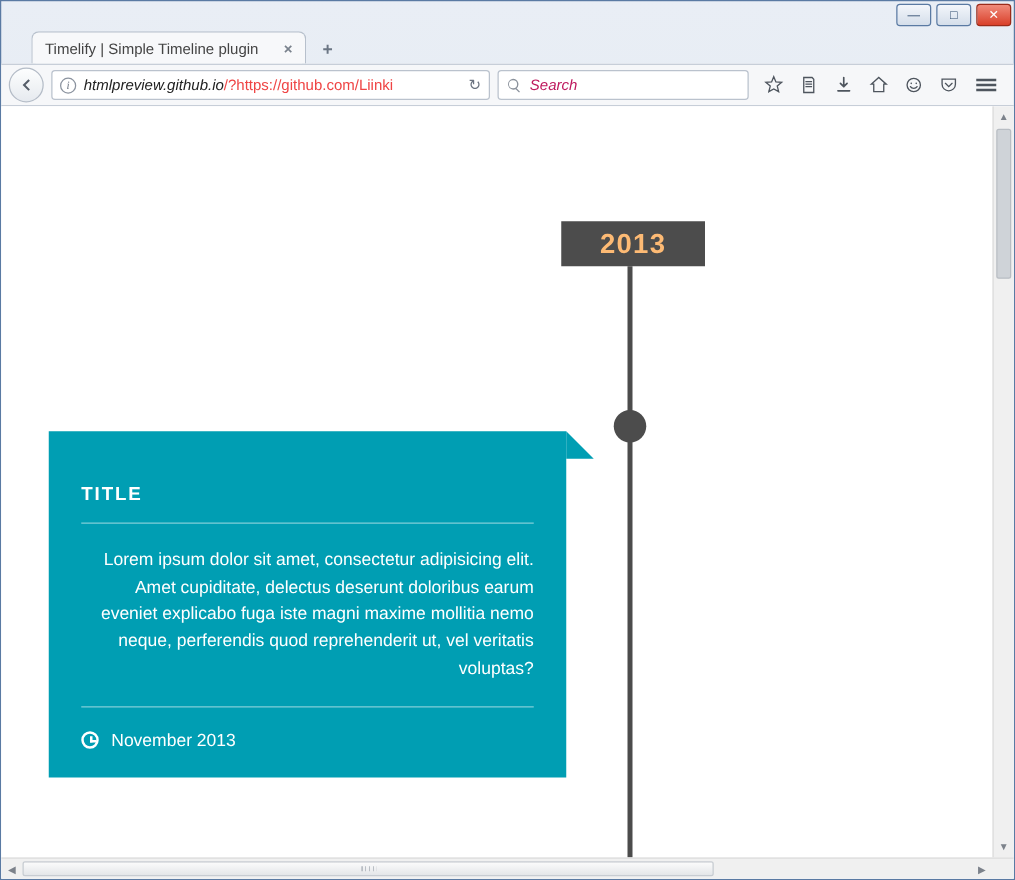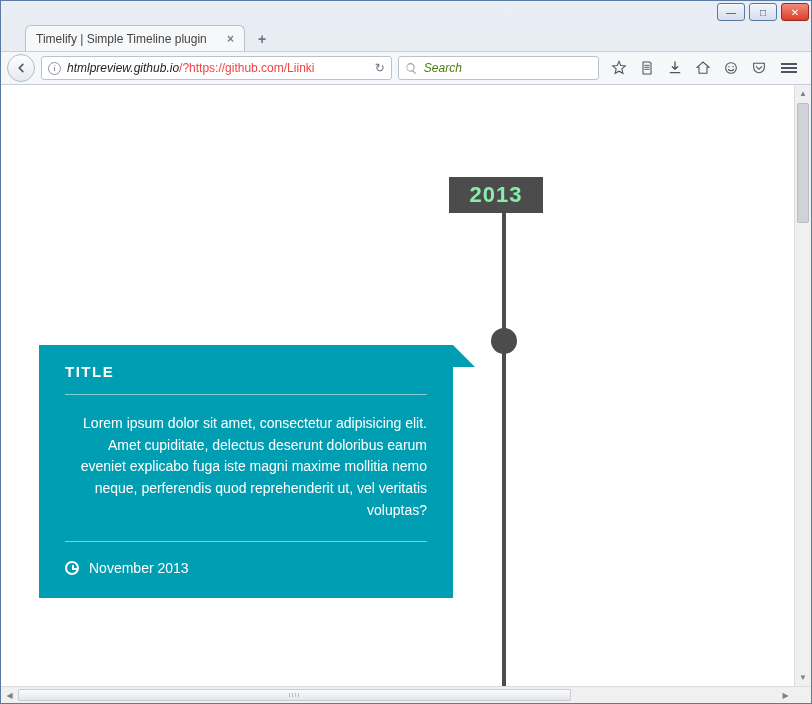--- a/index.html
+++ b/index.html
@@ -64,53 +64,53 @@
   .urlbar, .searchbar {
     height: 24px; border: 1px solid #bac2cd; background: #fff; border-radius: 3px;
     display: flex; align-items: center; padding: 0 6px; gap: 6px; font-size: 12px; color: #333;
   }
   .urlbar { flex: 1.8; }
   .info-i { width: 13px; height: 13px; border-radius: 50%; border: 1px solid #8b939f; font-size: 9px; color: #6b7380; display: flex; align-items: center; justify-content: center; font-style: italic; font-family: Georgia, serif; }
   .url-text { flex: 1; white-space: nowrap; overflow: hidden; text-overflow: ellipsis; }
   .url-host { color: #222; font-style: italic; }
   .url-rest { color: #ef4444; }
   .reload { color: #6b7380; cursor: pointer; }
-  .searchbar { flex: 1; color: #4d7c0f; }
+  .searchbar { flex: 1; color: #be185d; }
   .searchbar svg { width: 13px; height: 13px; fill: #8b929c; }
   .search-ph { flex: 1; font-style: italic; }
   .tb-icons { display: flex; align-items: center; gap: 12px; padding: 0 6px; }
   .tb-icons span, .tb-icons svg { color: #4e555e; fill: #4e555e; cursor: pointer; }
   .tb-icons svg { width: 16px; height: 16px; }
   .hamburger { display: flex; flex-direction: column; gap: 2px; cursor: pointer; padding: 2px; }
   .hamburger i { width: 16px; height: 2px; background: #4e555e; display: block; }
 
   
   .viewport {
     position: relative; flex: 1; background: #fff; overflow: hidden;
   }
   .page {
     position: absolute; inset: 0 17px 17px 0; 
     background: #ffffff; overflow: hidden;
   }
 
   
   .year-badge {
-    position: absolute; top: 92px; left: 448px; width: 94px; height: 36px;
-    background: #4c4c4c; color: #86efac; font-weight: 800; font-size: 22px;
+    position: absolute; top: 92px; left: 448px; width: 115px; height: 36px;
+    background: #4c4c4c; color: #fdba74; font-weight: 800; font-size: 22px;
     display: flex; align-items: center; justify-content: center; letter-spacing: 1px;
   }
   .vline {
     position: absolute; top: 128px; left: 501px; width: 4px; height: 500px; background: #4c4c4c;
   }
   .dot {
     position: absolute; top: 243px; left: 490px; width: 26px; height: 26px; border-radius: 50%; background: #4c4c4c;
   }
   .card {
     position: absolute; top: 260px; left: 38px; width: 414px;
-    background: #009eb3; color: #fff; padding: 18px 26px 22px;
+    background: #009eb3; color: #fff; padding: 42px 26px 22px;
   }
   .card::after {
     content: ""; position: absolute; top: 0; right: -22px;
     border-bottom: 22px solid #009eb3; border-right: 22px solid transparent;
   }
   .card h3 {
     font-size: 15px; font-weight: 800; letter-spacing: 1.5px; margin-bottom: 14px;
   }
   .card hr { border: none; border-top: 1px solid rgba(255,255,255,.5); margin: 0 0 18px; }
   .card p { font-size: 14px; line-height: 1.55; margin-bottom: 20px; text-align: right; }

